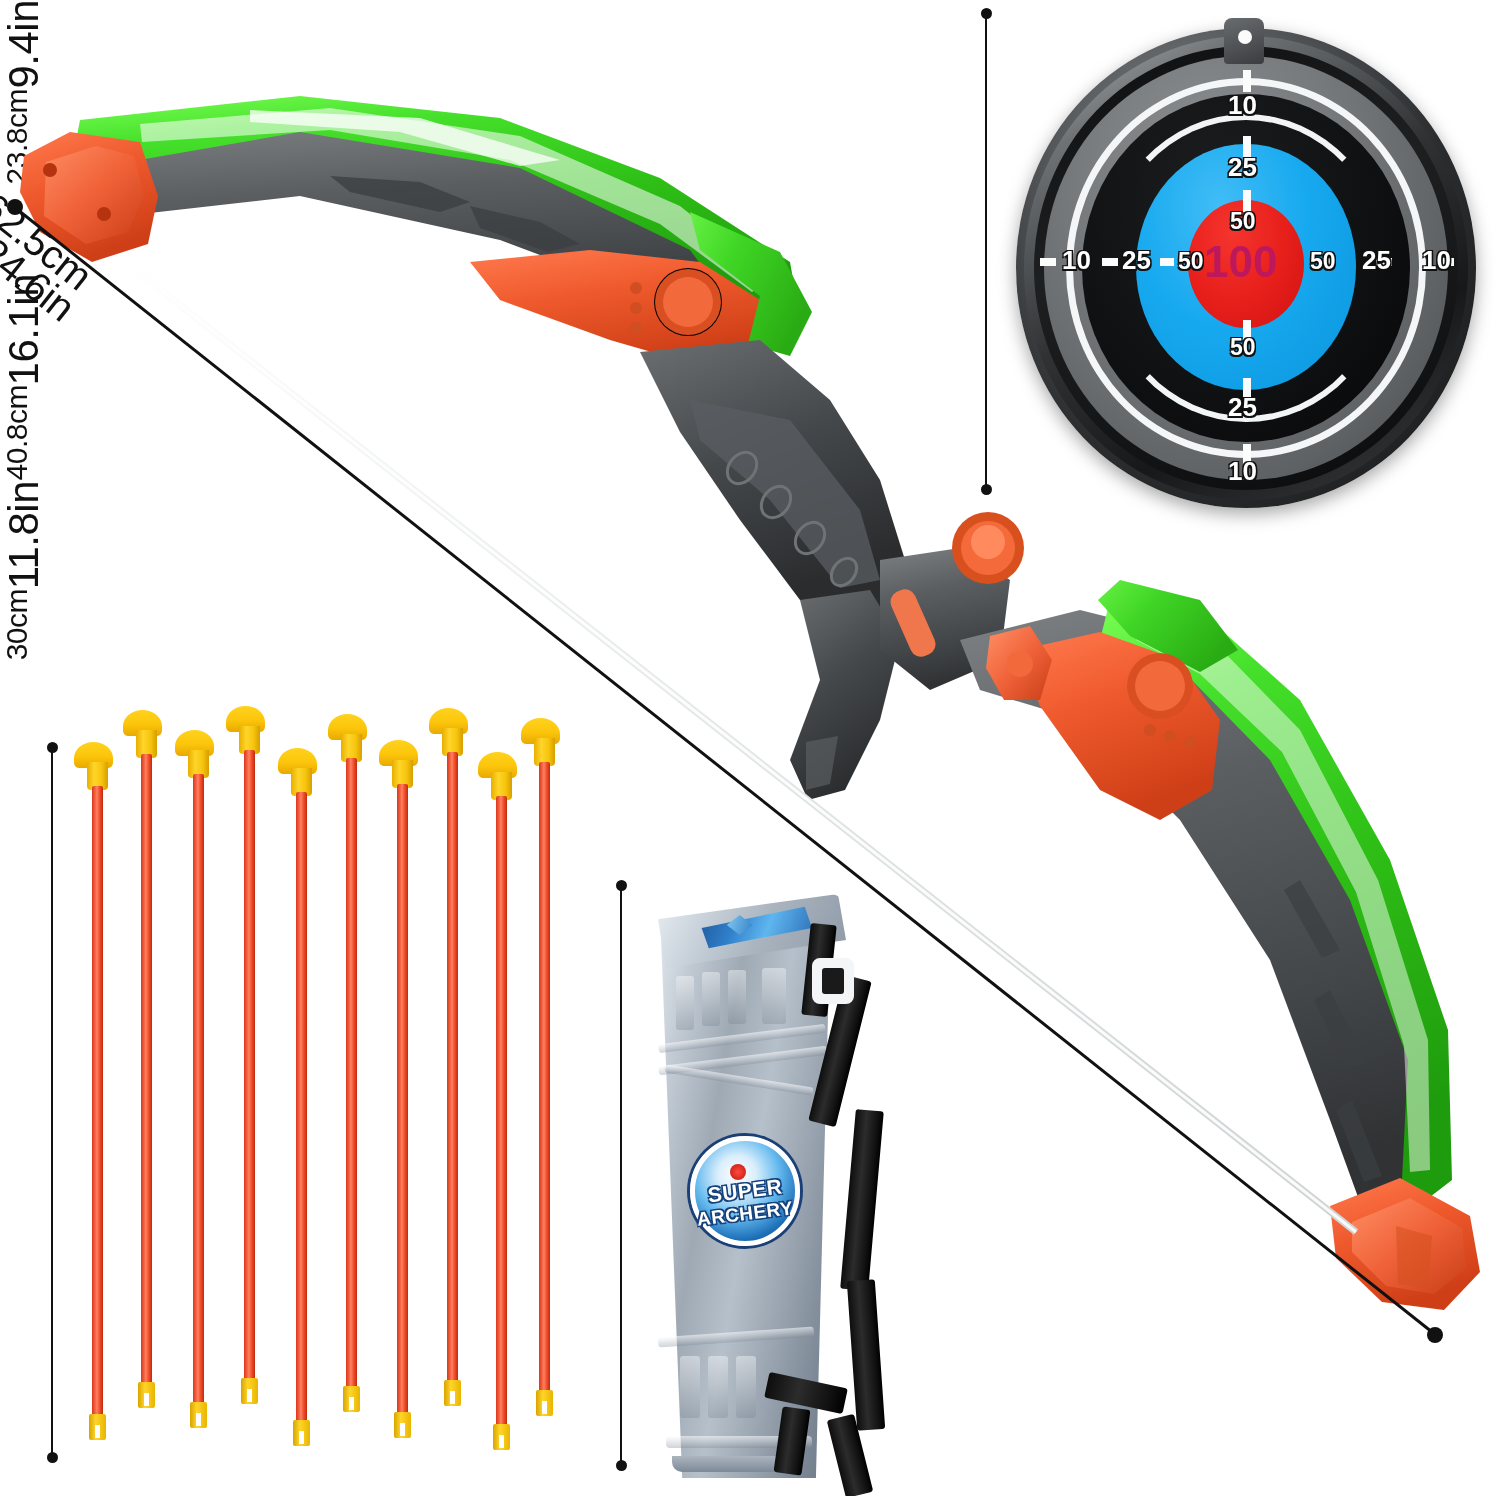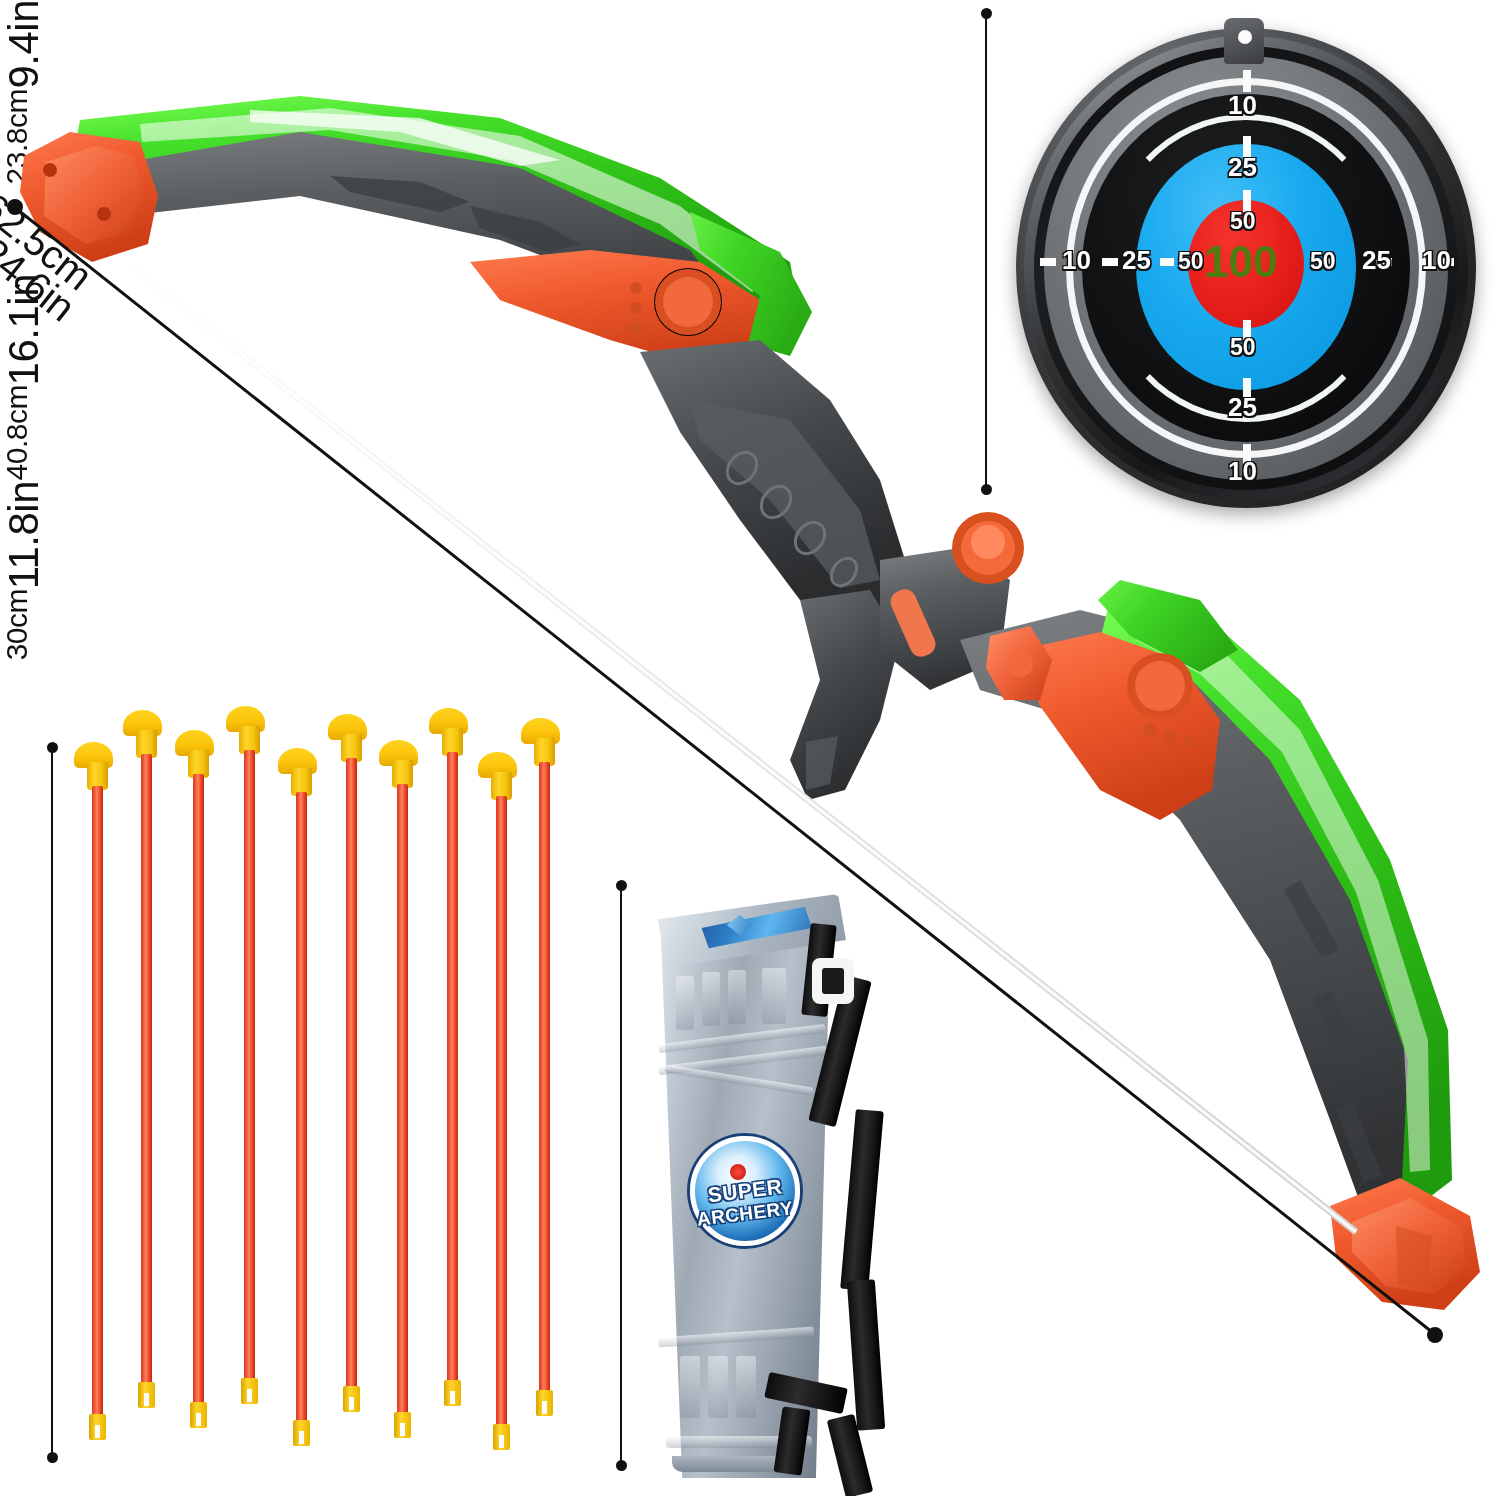--- a/index.html
+++ b/index.html
@@ -45,21 +45,21 @@
   #t-hook{left:214px;top:0px;width:40px;height:46px;
     background:linear-gradient(160deg,#6a6d70,#3a3c3f);
     border-radius:8px 8px 4px 4px;}
   #t-hook-hole{left:228px;top:12px;width:14px;height:14px;border-radius:50%;
     background:#fbfbfb;}
 
   .t-num{position:absolute;color:#ffffff;font-weight:bold;
     font-family:"Liberation Sans",sans-serif;
     text-shadow:-1.5px -1.5px 0 #111,1.5px -1.5px 0 #111,-1.5px 1.5px 0 #111,1.5px 1.5px 0 #111;
     line-height:1;}
-  #t-center-num{position:absolute;color:#4d7c0f;font-weight:bold;
+  #t-center-num{position:absolute;color:#be185d;font-weight:bold;
     font-family:"Liberation Sans",sans-serif;font-size:44px;line-height:1;}
 
   .t-tick{position:absolute;background:#fbfdfd;}
 
   
   .arrow{position:absolute;}
   .a-shaft{position:absolute;left:4px;width:11px;
     background:linear-gradient(90deg,#d9381e 0%,#f2613f 28%,#ff8163 44%,#ef4a25 72%,#bf2a13 100%);
     border-radius:2px;}
   .a-cup{position:absolute;left:-14px;width:39px;height:26px;

